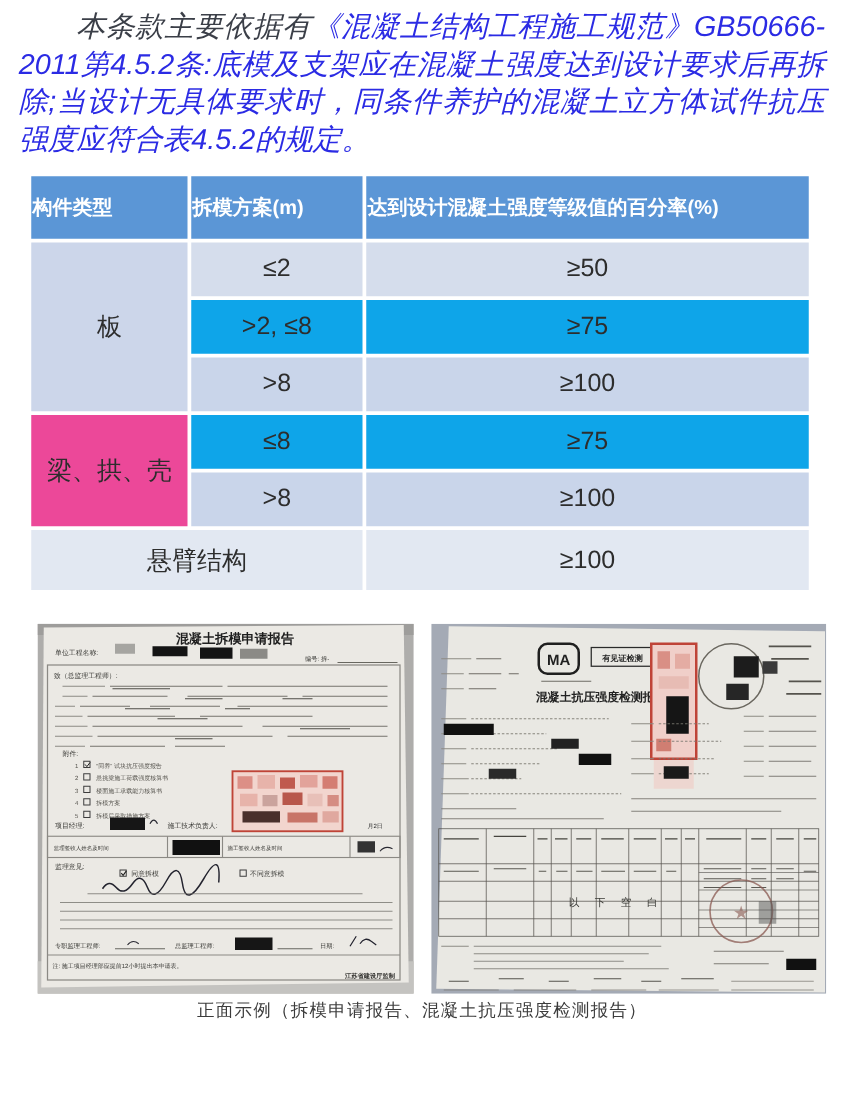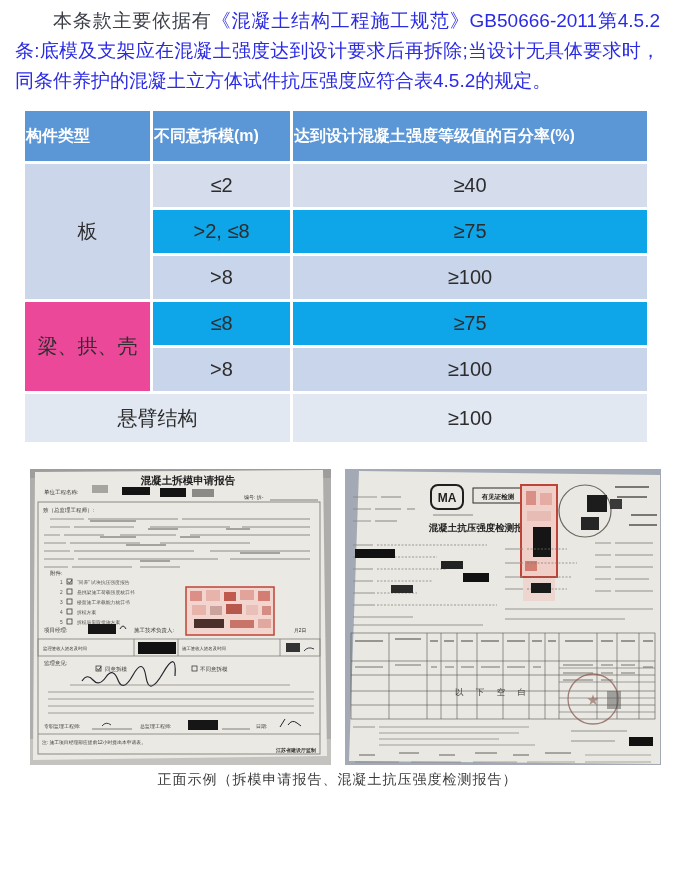--- a/index.html
+++ b/index.html
@@ -1,17 +1,17 @@
 <!DOCTYPE html>
 <html><head>
 <meta charset="utf-8">
 <style>
   html,body{margin:0;padding:0;background:#ffffff;width:675px;height:876px;overflow:hidden;
     font-family:"Liberation Sans","DejaVu Sans",sans-serif;}
-  .para-block{margin:6px 15px 12px 15px;font-size:19px;line-height:30px;text-align:justify;}
+  .para-block{margin:6px 15px 12px 15px;font-size:23px;line-height:30px;text-align:justify;font-style:italic;}
   .para{margin:0;text-indent:2em;color:#2b2be4;}
   .intro{color:#3b3f48;}
   .blue{color:#2b2be4;}
   table.spec{border-collapse:separate;border-spacing:3px;margin:2px 0 0 22px;background:#ffffff;}
   table.spec th{background:#5b96d6;color:#ffffff;font-weight:bold;font-size:16px;text-align:left;}
   table.spec td{text-align:center;color:#2d2d2d;font-size:20px;}
   .c-type{font-size:21px;}
   .w1{width:123px;} .w2{width:135px;} .w3{width:352px;}
   .hrow{height:50px;} .drow{height:43px;} .lrow{height:48px;}
   .bd{background:#ccd6ea;} .bl{background:#0ea5e9;} .bm{background:#d5ddec;}
@@ -26,27 +26,27 @@
 <body>
 
 <div class="para-block">
   <p class="para"><span class="intro">本条款主要依据有</span><span class="blue">《混凝土结构工程施工规范》GB50666-2011第4.5.2条:底模及支架应在混凝土强度达到设计要求后再拆除;当设计无具体要求时，同条件养护的混凝土立方体试件抗压强度应符合表4.5.2的规定。</span></p>
 </div>
 
 <table class="spec">
   <tbody>
       <tr class="hrow">
     <th class="w1">构件类型</th>
-    <th class="w2">不同意拆模(m)</th>
+    <th class="w2">拆模方案(m)</th>
     <th class="w3">达到设计混凝土强度等级值的百分率(%)</th>
   </tr>
   <tr class="drow">
     <td rowspan="3" class="bd c-type">板</td>
     <td class="bm">≤2</td>
-    <td class="bm">≥40</td>
+    <td class="bm">≥50</td>
   </tr>
   <tr class="drow">
     <td class="bl">&gt;2, ≤8</td>
     <td class="bl">≥75</td>
   </tr>
   <tr class="drow">
     <td class="bg-dark">&gt;8</td>
     <td class="bg-dark">≥100</td>
   </tr>
   <tr class="drow">

